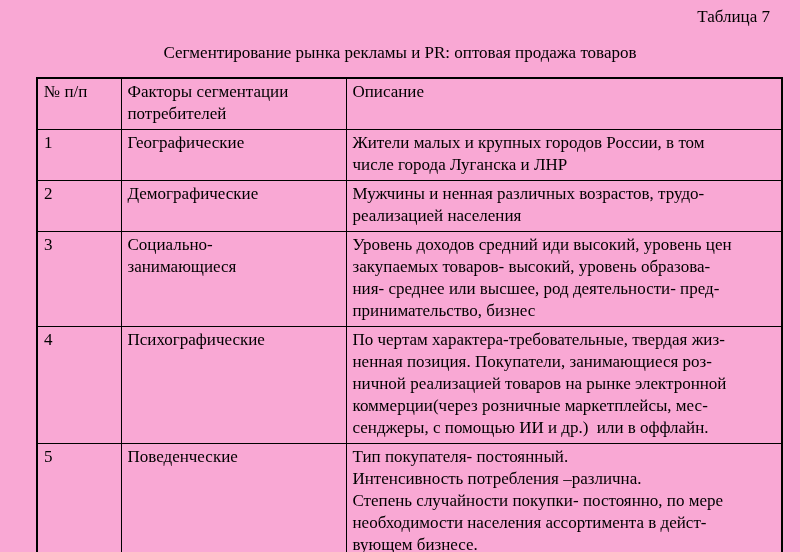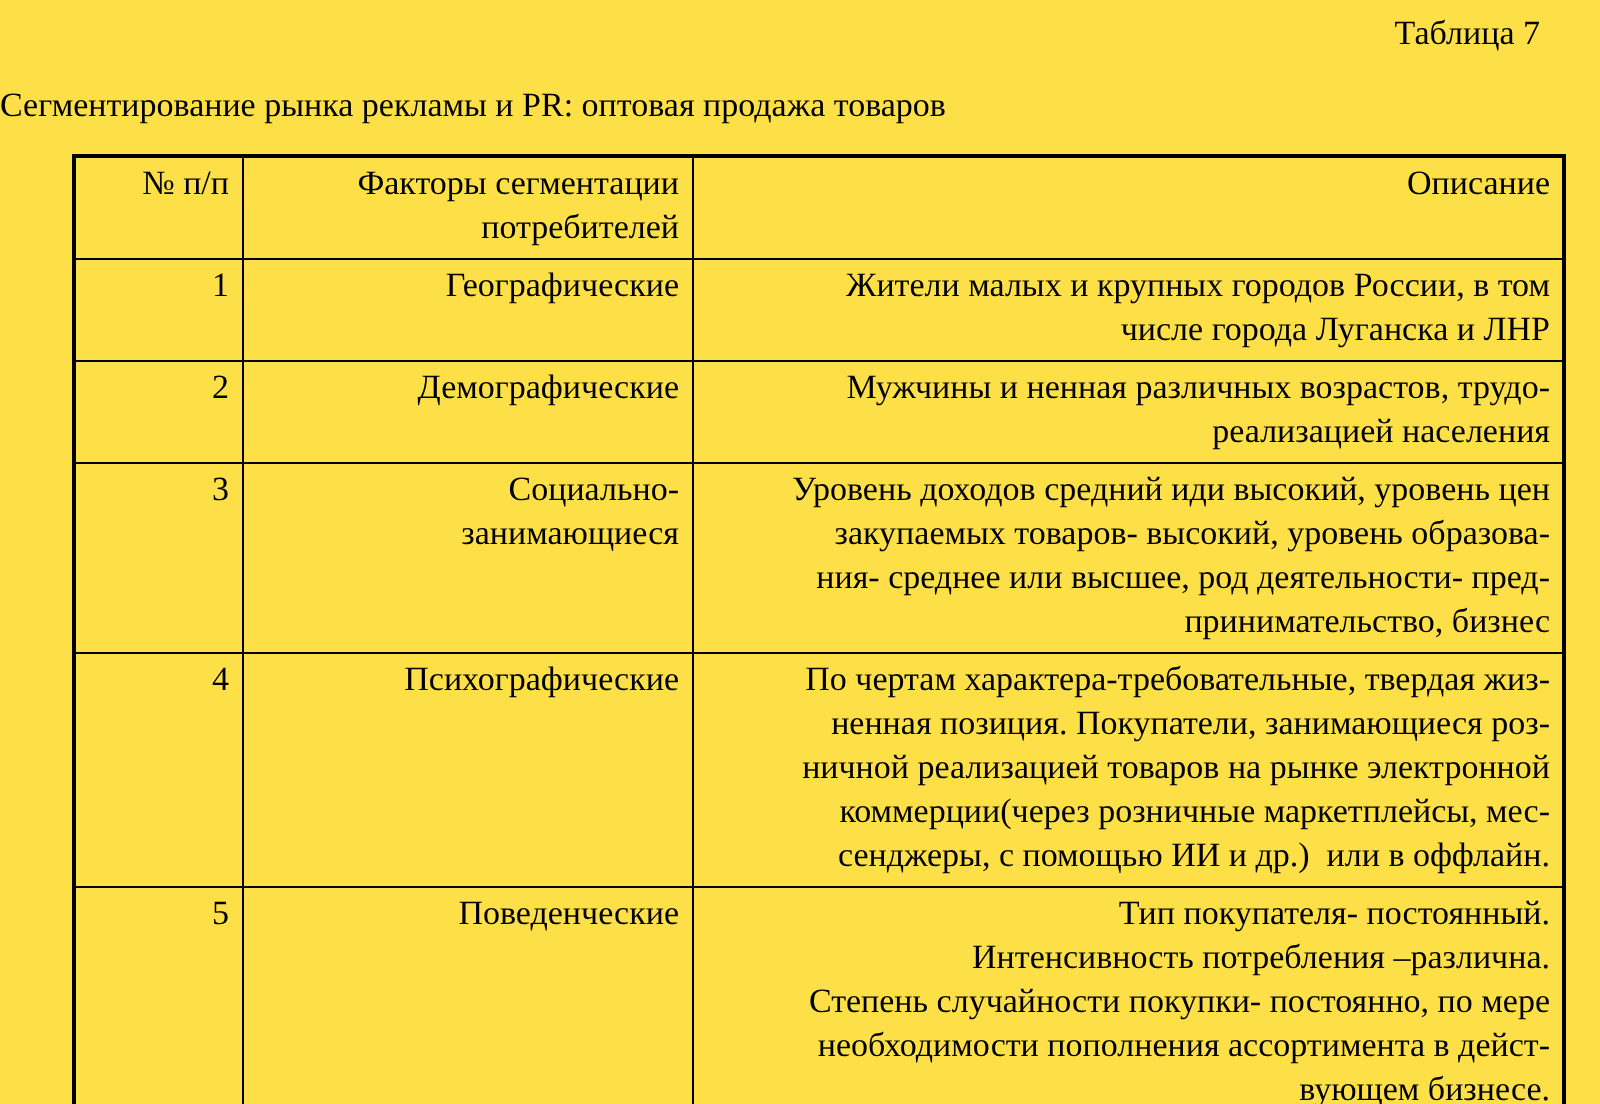--- a/index.html
+++ b/index.html
@@ -4,49 +4,49 @@
 <style>
   html, body {
     margin: 0;
     padding: 0;
     background: #ffffff;
   }
   .page {
     position: relative;
     width: 800px;
     height: 552px;
-    background: #fde047;
+    background: #f9a8d4;
     color: #000000;
     font-family: "Liberation Serif", "DejaVu Serif", serif;
     font-size: 17px;
     line-height: 22px;
     overflow: hidden;
     box-sizing: border-box;
   }
   .caption {
     margin: 6px 30px 0 0;
     text-align: right;
   }
   .title {
     margin: 14px 0 0 0;
-    text-align: left;
+    text-align: center;
   }
   table.seg-table {
     border-collapse: collapse;
     table-layout: fixed;
     margin: 13px 0 0 36px;
     width: 745px;
   }
   table.seg-table th,
   table.seg-table td {
     border: 1px solid #000000;
     vertical-align: top;
     padding: 2px 6px 4px 6px;
     font-weight: normal;
-    text-align: right;
+    text-align: left;
     overflow: hidden;
   }
   table.seg-table {
     border: 2px solid #000000;
   }
   th.col-desc {
     text-align: center;
     margin-top: 11px;
   }
   .cell-line {
@@ -121,19 +121,19 @@
         </tr>
         <tr>
           <td>5</td>
           <td>
             <div class="cell-line">Поведенческие</div>
           </td>
           <td>
             <div class="cell-line">Тип покупателя- постоянный.</div>
             <div class="cell-line">Интенсивность потребления –различна.</div>
             <div class="cell-line">Степень случайности покупки- постоянно, по мере</div>
-            <div class="cell-line">необходимости пополнения ассортимента в дейст-</div>
+            <div class="cell-line">необходимости населения ассортимента в дейст-</div>
             <div class="cell-line">вующем бизнесе.</div>
           </td>
         </tr>
       </tbody>
   </table>
 </div>
 
 </body></html>

